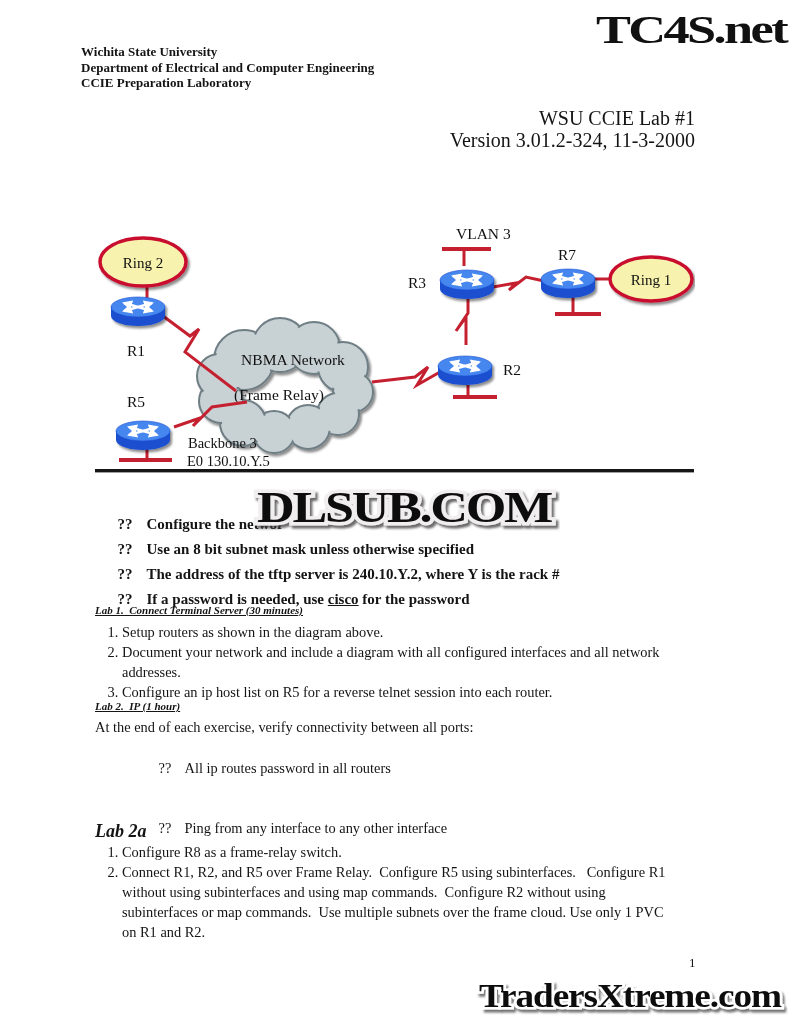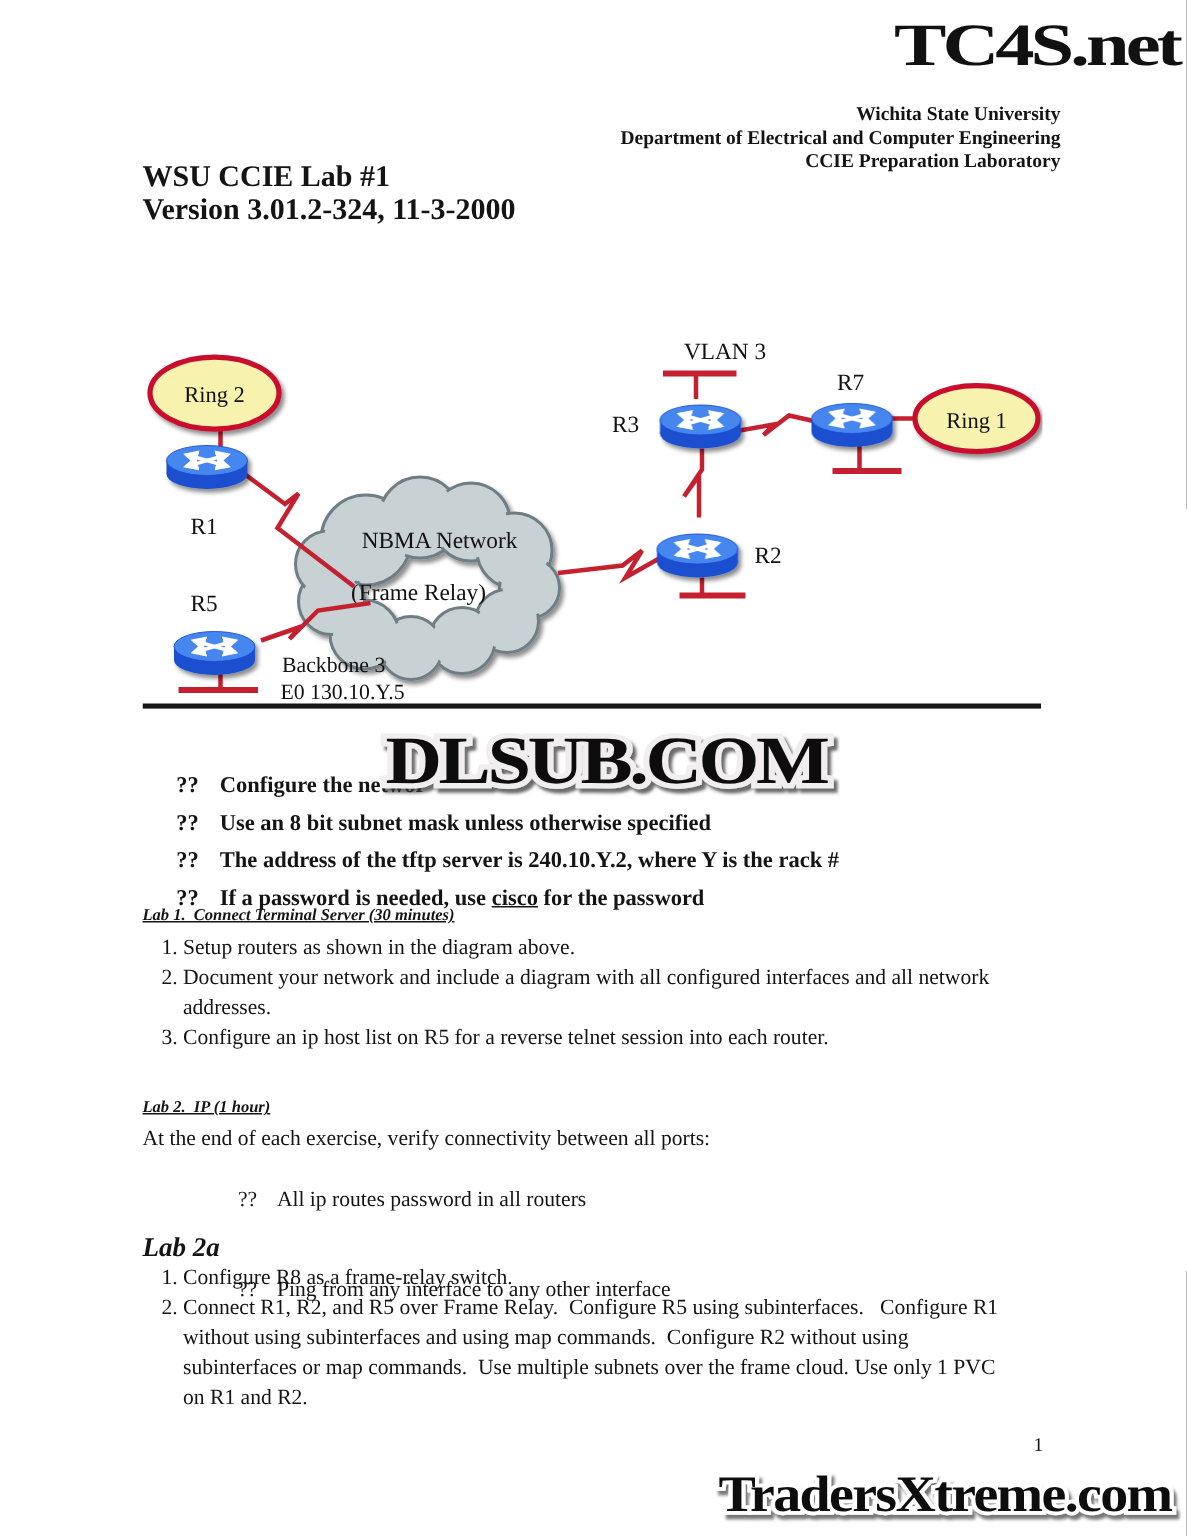--- a/index.html
+++ b/index.html
@@ -4,23 +4,23 @@
 <style>
   html,body { margin:0; padding:0; background:#888; }
   .page {
     position:relative; width:791px; height:1024px; margin:0 auto;
     background:#ffffff; overflow:hidden;
     font-family:"Liberation Serif","DejaVu Serif",serif; color:#141414;
   }
   .abs { position:absolute; }
 
   
-  .hdr { left:107px; top:44px; width:600px; text-align:right;
-         font-weight:bold; font-size:13px; line-height:15.5px;margin-top:24px; }
-  .ttl { left:95px; top:105px; width:600px; text-align:left; font-weight:bold; }
+  .hdr { left:81px; top:44px; width:600px; text-align:left;
+         font-weight:bold; font-size:13px; line-height:15.5px; }
+  .ttl { left:95px; top:105px; width:600px; text-align:right; font-weight:normal; }
   .ttl .t1 { font-size:20px; line-height:26px; }
   .ttl .ver { font-size:20px; line-height:19px; }
 
   
   svg text { font-family:"Liberation Serif","DejaVu Serif",serif; fill:#111; }
 
   
   .reqs { left:95px; top:487px; width:640px; font-weight:bold; font-size:15px; }
   .req-line { height:25px; line-height:25px; white-space:pre; position:relative; }
   .bmark { display:inline-block; width:29px; }
@@ -198,21 +198,21 @@
       <li>
         <div>Document your network and include a diagram with all configured interfaces and all network</div>
         <div>addresses.</div>
       </li>
       <li>
           <div>Configure an ip host list on R5 for a reverse telnet session into each router.</div>
         </li>
     </ol>
   </div>
 
-  <div class="abs lab" style="top:728px;">
+  <div class="abs lab" style="top:696px;">
     <div class="lab-h">Lab 2.  IP (1 hour)</div>
     <div class="intro">At the end of each exercise, verify connectivity between all ports:</div>
     <div class="sub-bullet">
       <span class="smark">??</span><span>All ip routes password in all routers</span>
     </div>
     <div class="sub-bullet">
       <span class="smark">??</span><span>Ping from any interface to any other interface</span>
     </div>
   </div>
 

